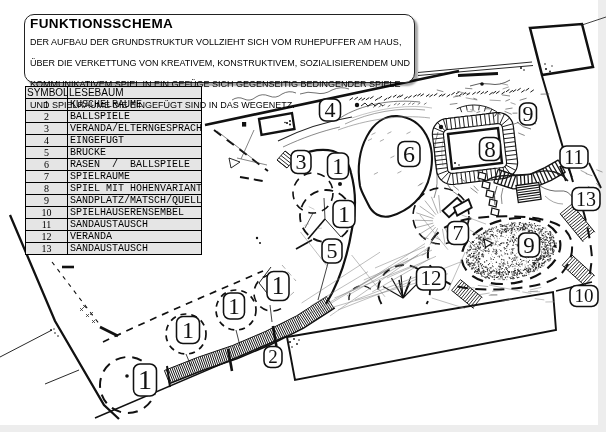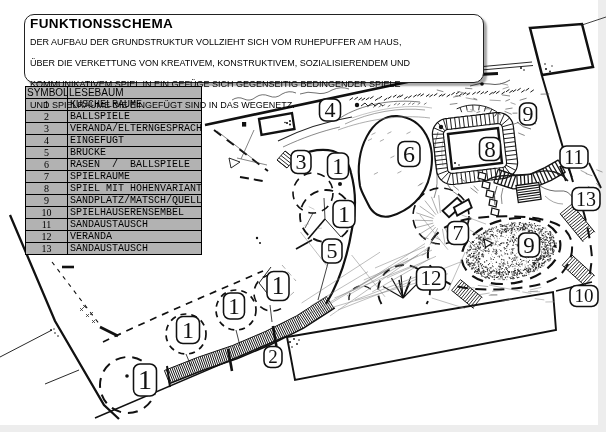--- a/index.html
+++ b/index.html
@@ -1,20 +1,20 @@
 <!DOCTYPE html>
 <html><head><meta charset="utf-8">
 <style>
 html,body{margin:0;padding:0;background:#fff;width:606px;height:432px;overflow:hidden;}
 #stage{position:relative;width:606px;height:432px;font-family:"Liberation Sans",sans-serif;filter:grayscale(1);}
-#titlebox{position:absolute;left:24px;top:14px;width:460px;height:69px;background:#fff;
+#titlebox{position:absolute;left:24px;top:14px;width:391px;height:69px;background:#fff;
  border:1.8px solid #222;border-radius:10px;box-shadow:3px 3px 2px rgba(0,0,0,0.35);box-sizing:border-box;}
 #titlebox h1{margin:1px 0 0 5px;font-size:13.5px;letter-spacing:0.4px;color:#000;}
 #titlebox p{margin:1px 0 0 5px;font-size:9px;line-height:21px;color:#000;letter-spacing:0px;white-space:nowrap;}
-#legend{position:absolute;left:25px;top:86px;width:177px;border-collapse:collapse;background:#eab308;table-layout:fixed;}
+#legend{position:absolute;left:25px;top:86px;width:177px;border-collapse:collapse;background:#e5e5e5;table-layout:fixed;}
 #legend td,#legend th{border:1px solid #000;padding:0;height:11px;font-size:10px;overflow:hidden;white-space:nowrap;}
 #legend th{font-weight:normal;text-align:left;padding-left:1px;}
 #legend td.n{width:40px;text-align:center;font-family:"Liberation Serif",serif;font-size:10px;}
 #legend td.l{padding-left:2px;font-family:Liberation Mono, monospace;}
 svg{position:absolute;left:0;top:0;}
 </style></head>
 <body>
 <div id="stage">
 
 <svg width="606" height="432" viewBox="0 0 606 432">

